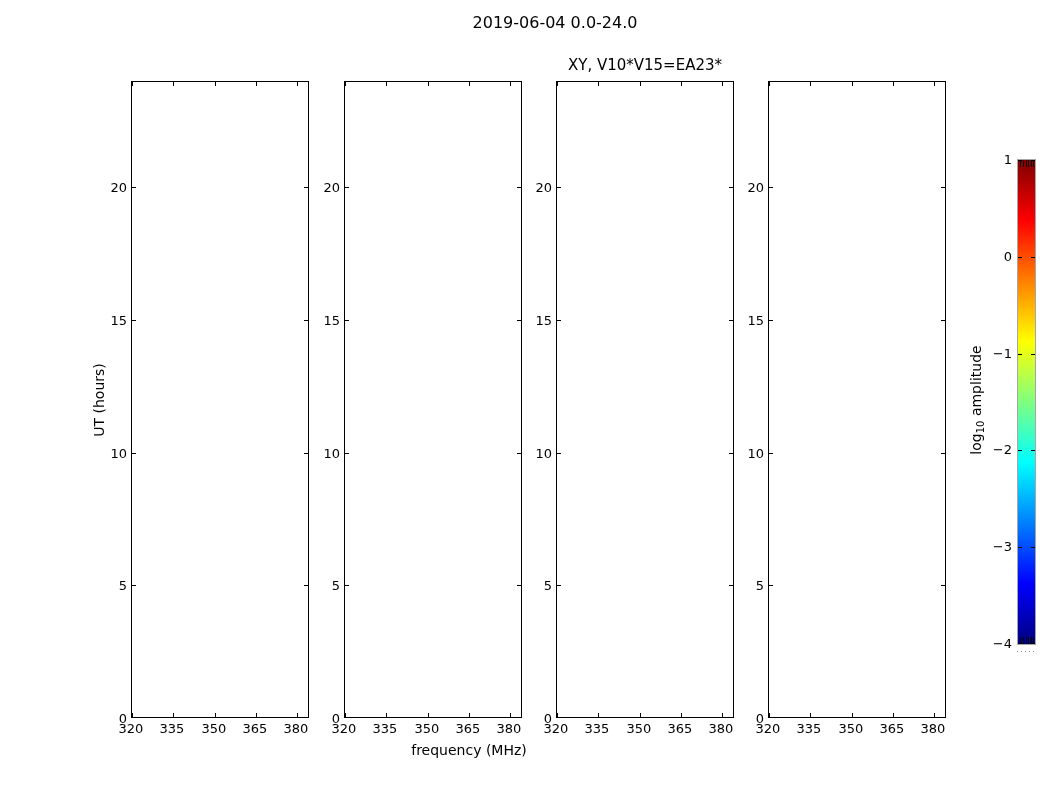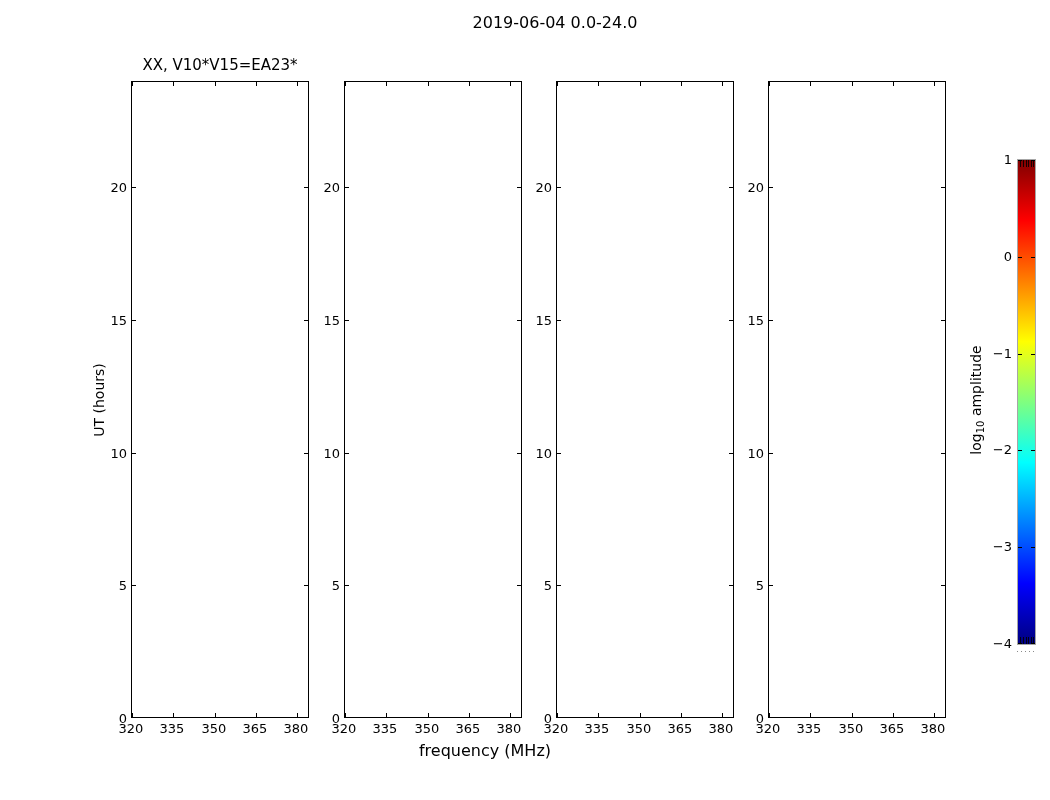--- a/index.html
+++ b/index.html
@@ -28,21 +28,21 @@
     position:absolute; top:721px; width:42px; margin-left:-21px;
     text-align:center; font-size:13px;
   }
   .tkv { position:absolute; width:1px; height:4px; background:#000; }
   .tkh { position:absolute; width:4px; height:1px; background:#000; }
   .ylabel {
     position:absolute; left:99px; top:400px; font-size:14px; white-space:nowrap;
     transform:translate(-50%,-50%) rotate(-90deg);
   }
   .xlabel {
-    position:absolute; left:485px; top:750px; font-size:16px; white-space:nowrap;
+    position:absolute; left:469px; top:750px; font-size:14px; white-space:nowrap;
     transform:translate(-50%,-50%);
   }
   .cbar {
     position:absolute; left:1017px; top:159px; width:17px; height:484px;
     border:1px solid #a6a6a6; box-sizing:content-box;
   }
   .comb { position:absolute; width:1px; height:7px; background:rgba(0,0,0,0.85); }
   .cbtick {
     position:absolute; left:975px; width:37px; text-align:right;
     font-size:13px; transform:translateY(-50%);
@@ -58,21 +58,20 @@
   }
 </style>
 </head>
 <body>
 
 <div class="figure">
 
   <div class="suptitle">2019-06-04 0.0-24.0</div>
 
   <div class="sp" style="left:131px">
-    <div class="sp-title">XX, V10*V15=EA23*</div>
     <div class="axes">
         <div class="tkv" style="left: 0px; top: 0px;"></div>
         <div class="tkv" style="left: 0px; bottom: 0px;"></div>
         <div class="tkv" style="left: 41px; top: 0px;"></div>
         <div class="tkv" style="left: 41px; bottom: 0px;"></div>
         <div class="tkv" style="left: 83px; top: 0px;"></div>
         <div class="tkv" style="left: 83px; bottom: 0px;"></div>
         <div class="tkv" style="left: 124px; top: 0px;"></div>
         <div class="tkv" style="left: 124px; bottom: 0px;"></div>
         <div class="tkv" style="left: 165px; top: 0px;"></div>
@@ -129,20 +128,21 @@
     <span class="ytick" style="top:585px">5</span>
     <span class="ytick" style="top:718px">0</span>
     <span class="xtick" style="left:0px">320</span>
     <span class="xtick" style="left:41px">335</span>
     <span class="xtick" style="left:83px">350</span>
     <span class="xtick" style="left:124px">365</span>
     <span class="xtick" style="left:165px">380</span>
   </div>
 
   <div class="sp" style="left:556px">
+    <div class="sp-title">XY, V10*V15=EA23*</div>
     <div class="axes">
         <div class="tkv" style="left: 0px; top: 0px;"></div>
         <div class="tkv" style="left: 0px; bottom: 0px;"></div>
         <div class="tkv" style="left: 41px; top: 0px;"></div>
         <div class="tkv" style="left: 41px; bottom: 0px;"></div>
         <div class="tkv" style="left: 83px; top: 0px;"></div>
         <div class="tkv" style="left: 83px; bottom: 0px;"></div>
         <div class="tkv" style="left: 124px; top: 0px;"></div>
         <div class="tkv" style="left: 124px; bottom: 0px;"></div>
         <div class="tkv" style="left: 165px; top: 0px;"></div>

